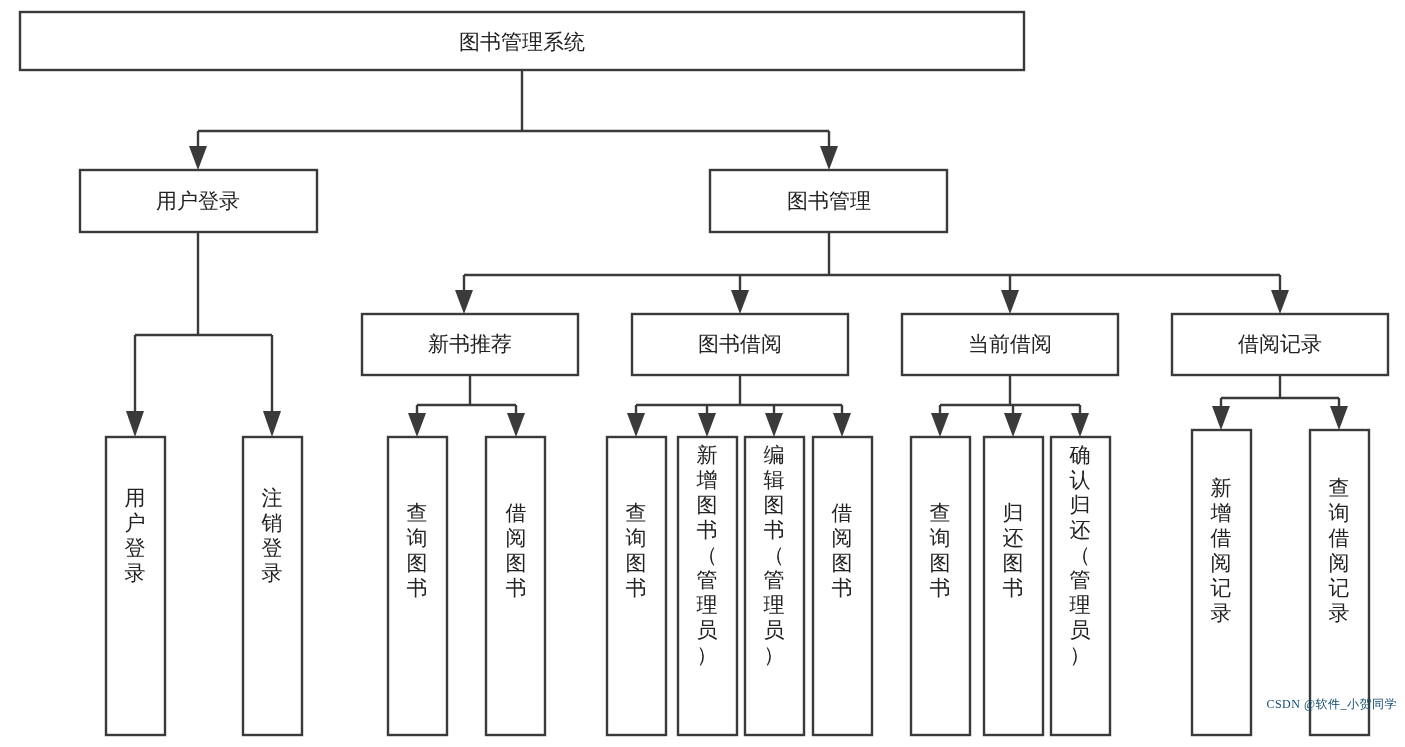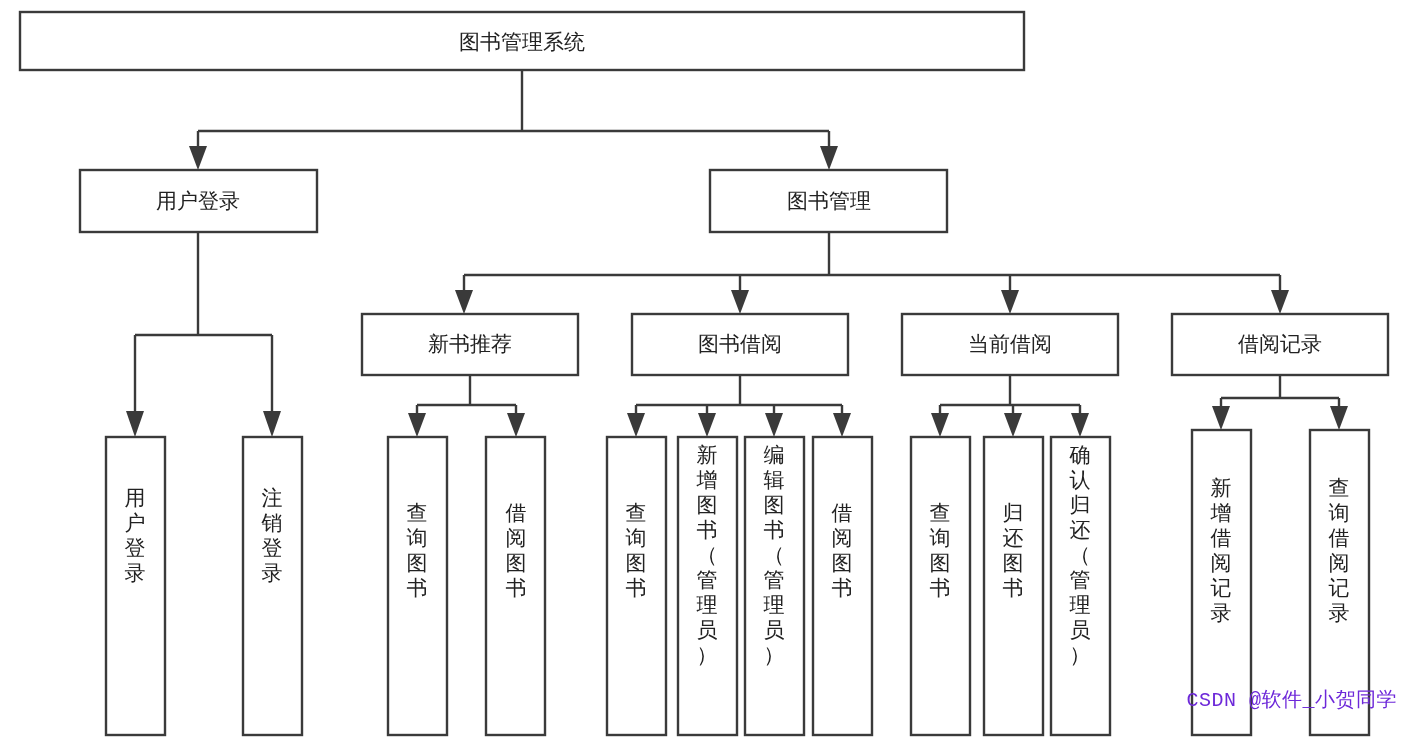--- a/index.html
+++ b/index.html
@@ -51,23 +51,23 @@
   .node-label-v {
     font-family: "DejaVu Sans", "Liberation Sans", sans-serif;
     font-size: 21px;
     fill: #222222;
     text-anchor: middle;
   }
   .watermark {
     position: absolute;
     right: 8px;
     bottom: 6px;
-    font-family: Liberation Mono, monospace;
-    font-size: 20px;
-    color: #6d28d9;
+    font-family: Liberation Serif, serif;
+    font-size: 12px;
+    color: #0c4a6e;
     letter-spacing: 0.5px;
     white-space: nowrap;
     user-select: none;
   }
 </style>
 </head>
 <body>
 
 <div id="diagram-root">
   <svg class="flowchart" viewBox="0 0 1405 747" xmlns="http://www.w3.org/2000/svg">

